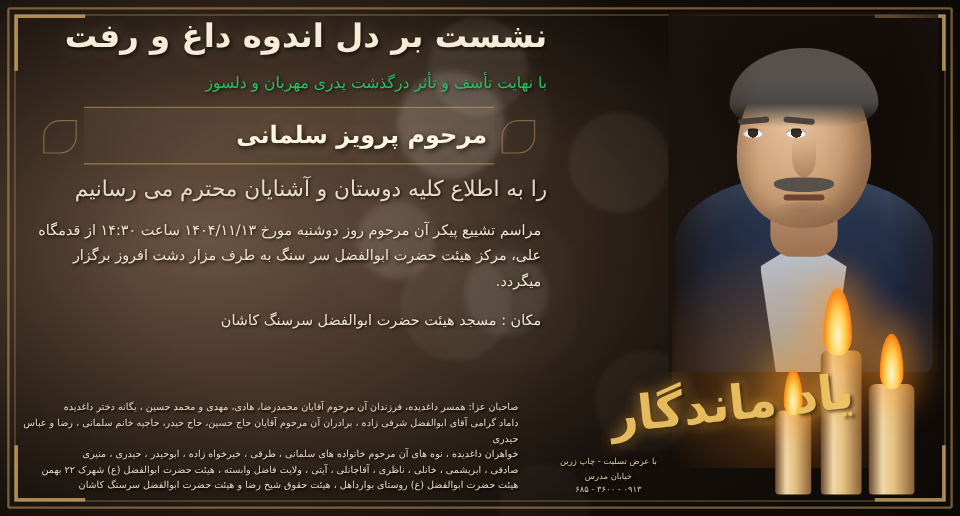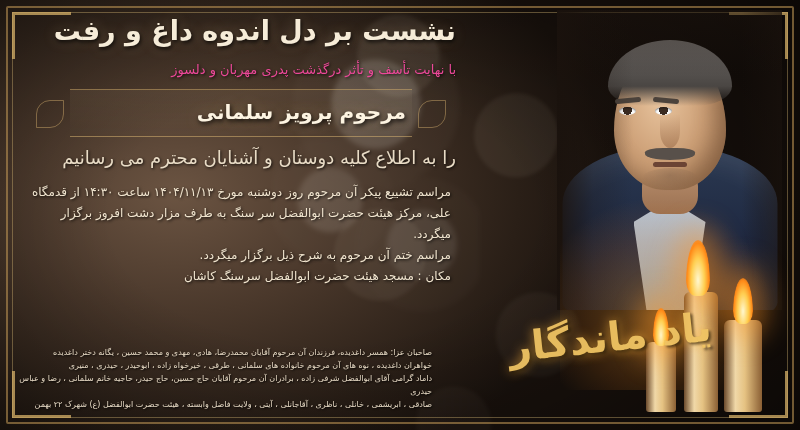--- a/index.html
+++ b/index.html
@@ -272,21 +272,21 @@
     font-size: 27px;
     font-weight: bold;
     color: #f6ecd8;
     letter-spacing: 1px;
     text-shadow: 1px 2px 4px rgba(0,0,0,.85), 0 0 14px rgba(255,220,160,.25);
     line-height: 1.25;
     margin-bottom: 14px;
   }
   .subline {
     font-size: 13px;
-    color: #ec4899;
+    color: #22c55e;
     text-shadow: 1px 1px 3px rgba(0,0,0,.8);
     margin-bottom: 12px;
   }
   .name-plate {
     margin: 0 auto 10px;
     width: 330px;
     padding: 9px 6px 11px;
     border-top: 1px solid rgba(216,178,110,.5);
     border-bottom: 1px solid rgba(216,178,110,.5);
     background: linear-gradient(180deg, rgba(255,230,180,.06), rgba(0,0,0,0));
@@ -317,21 +317,21 @@
     margin-bottom: 14px;
   }
   .block {
     font-size: 12px;
     line-height: 1.75;
     color: #f0e4ce;
     text-shadow: 1px 1px 3px rgba(0,0,0,.85);
     margin: 0 auto 10px;
     width: 420px;
   }
-  .block.detail { margin-bottom: 0; }
+  .block.detail { margin-bottom: 12px; }
   .block .row { display: block; }
   .fineprint {
     position: absolute;
     left: 12px;
     bottom: 18px;
     width: 420px;
     text-align: right;
     font-size: 8px;
     line-height: 1.62;
     color: #e6d9c4;
@@ -405,26 +405,31 @@
         <span>مرحوم</span>
         <span>پرویز سلمانی</span>
       </div>
     </div>
 
     <div class="inform-line">را به اطلاع کلیه دوستان و آشنایان محترم می رسانیم</div>
 
     <div class="block detail">مراسم تشییع پیکر آن مرحوم روز دوشنبه مورخ ۱۴۰۴/۱۱/۱۳ ساعت ۱۴:۳۰ از قدمگاه علی، مرکز هیئت حضرت ابوالفضل سر سنگ به طرف مزار دشت افروز برگزار میگردد.</div>
 
     <div class="block">
-      <span class="row">مراسم ختم آن مرحوم به شرح ذیل برگزار میگردد.</span>
       <span class="row">مکان : مسجد هیئت حضرت ابوالفضل سرسنگ کاشان</span>
     </div>
   </div>
 
   <div class="fineprint">
     <div>صاحبان عزا: همسر داغدیده، فرزندان آن مرحوم آقایان محمدرضا، هادی، مهدی و محمد حسین ، یگانه دختر داغدیده</div>
+    <div>داماد گرامی آقای ابوالفضل شرفی زاده ، برادران آن مرحوم آقایان حاج حسین، حاج حیدر، حاجیه خانم سلمانی ، رضا و عباس حیدری</div>
     <div>خواهران داغدیده ، نوه های آن مرحوم خانواده های سلمانی ، طرقی ، خیرخواه زاده ، ابوحیدر ، حیدری ، منیری</div>
-    <div>داماد گرامی آقای ابوالفضل شرفی زاده ، برادران آن مرحوم آقایان حاج حسین، حاج حیدر، حاجیه خانم سلمانی ، رضا و عباس حیدری</div>
     <div>صادقی ، ابریشمی ، خانلی ، ناظری ، آقاجانلی ، آیتی ، ولایت فاضل وابسته ، هیئت حضرت ابوالفضل (ع) شهرک ۲۲ بهمن</div>
+    <div>هیئت حضرت ابوالفضل (ع) روستای بوارداهل ، هیئت حقوق شیخ رضا و هیئت حضرت ابوالفضل سرسنگ کاشان</div>
   </div>
 
+  <div class="credit">
+    <div>با عرض تسلیت - چاپ زرین</div>
+    <div>خیابان مدرس</div>
+    <div>۰۹۱۳ - ۳۶۰۰ - ۶۸۵</div>
+  </div>
 
 </div>
 
 </body></html>

